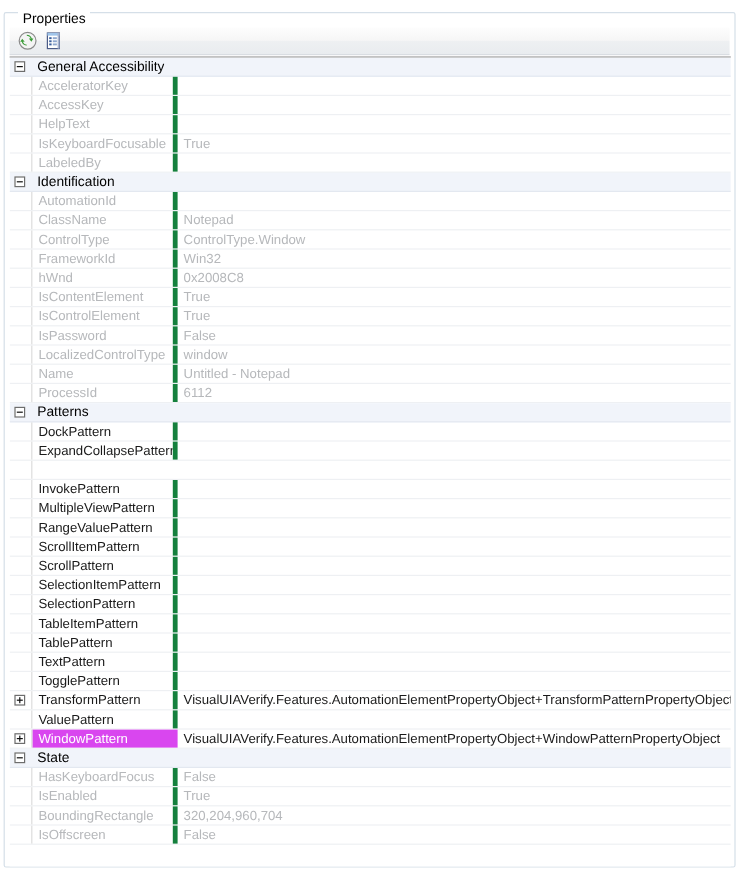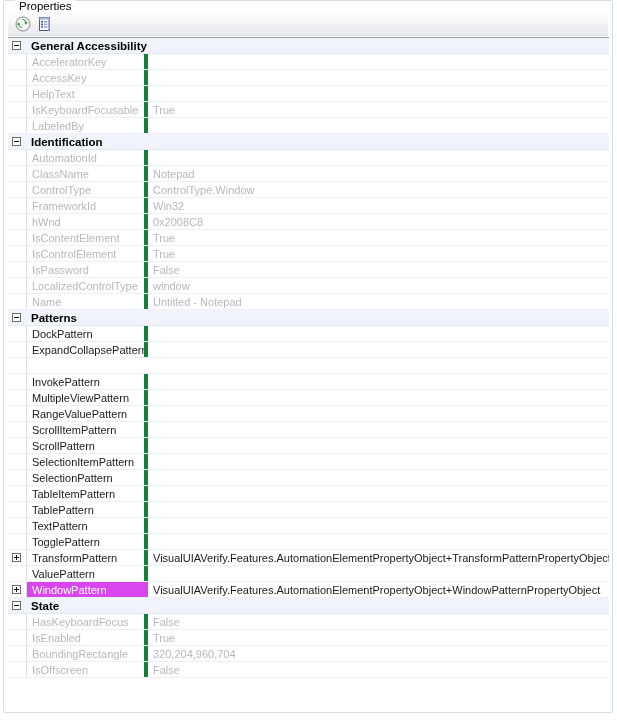--- a/index.html
+++ b/index.html
@@ -13,21 +13,21 @@
     font-family: "Liberation Sans", sans-serif;
     font-size: 11px;
     color: #000000;
     overflow: hidden;
   }
 
   
   .groupbox {
     position: absolute;
     left: 3px;
-    top: 0;
+    top: 10px;
     width: 610px;
     height: 713px;
     border: 1px solid #d5dfe8;
     border-radius: 2px;
     box-sizing: border-box;
     background: #ffffff;
   }
   .groupbox-label {
     position: absolute;
     left: 11px;
@@ -108,21 +108,21 @@
     padding-left: 5px;
     box-sizing: border-box;
     border-right: 4px solid #15803d;
     overflow: hidden;
     text-overflow: clip;
   }
   .row.cat .namecell {
     width: auto;
     min-width: 0;
     border-right: none;
-    font-weight: bold;
+    font-weight: normal;
     color: #000;
     font-size: 11.5px;
     padding-left: 4px;
   }
   .row .valcell {
     flex: 1;
     padding-left: 5px;
     box-sizing: border-box;
     overflow: hidden;
   }
@@ -294,20 +294,25 @@
         <div class="row">
           <div class="gutter"></div>
           <div class="namecell"><span class="dim">LocalizedControlType</span></div>
           <div class="valcell"><span class="val-dim">window</span></div>
         </div>
         <div class="row">
           <div class="gutter"></div>
           <div class="namecell"><span class="dim">Name</span></div>
           <div class="valcell"><span class="val-dim">Untitled - Notepad</span></div>
         </div>
+        <div class="row">
+          <div class="gutter"></div>
+          <div class="namecell"><span class="dim">ProcessId</span></div>
+          <div class="valcell"><span class="val-dim">6112</span></div>
+        </div>
         <div class="row cat">
           <div class="gutter">
             <div class="exp"></div>
           </div>
           <div class="namecell"><span class="">Patterns</span></div>
           <div style="flex: 1 1 0%;"></div>
         </div>
         <div class="row">
           <div class="gutter"></div>
           <div class="namecell"><span class="dark">DockPattern</span></div>

